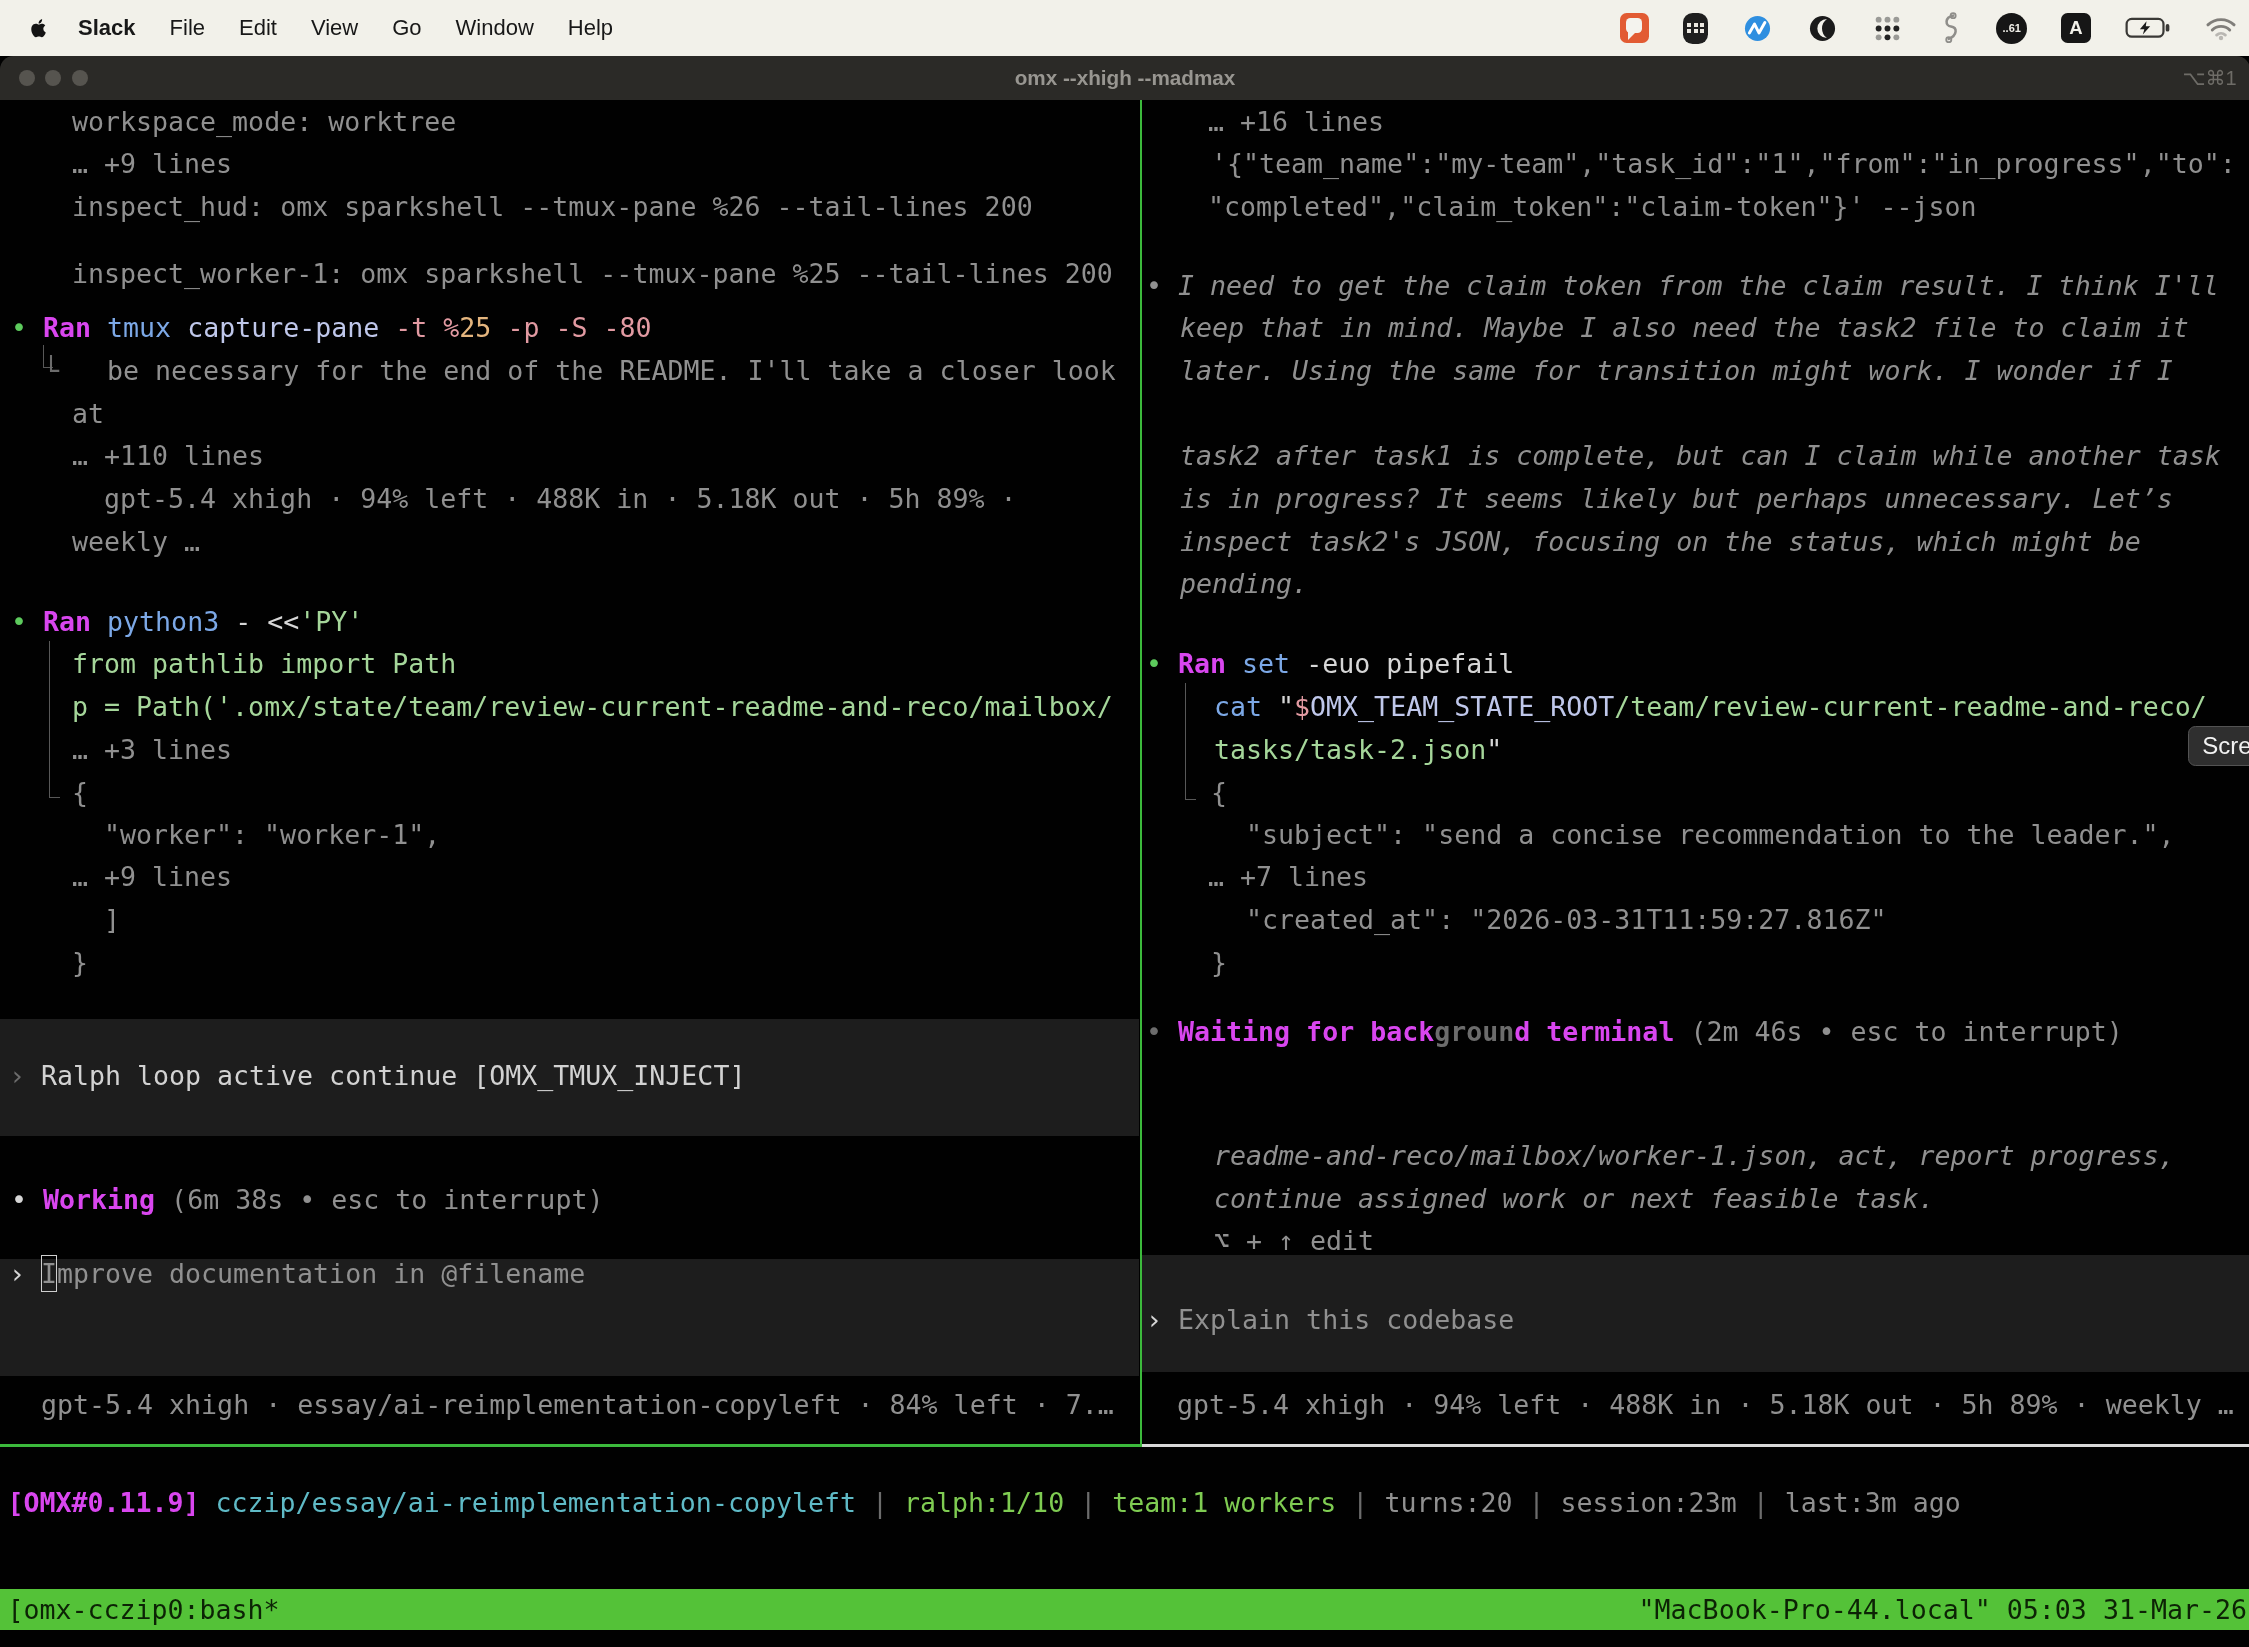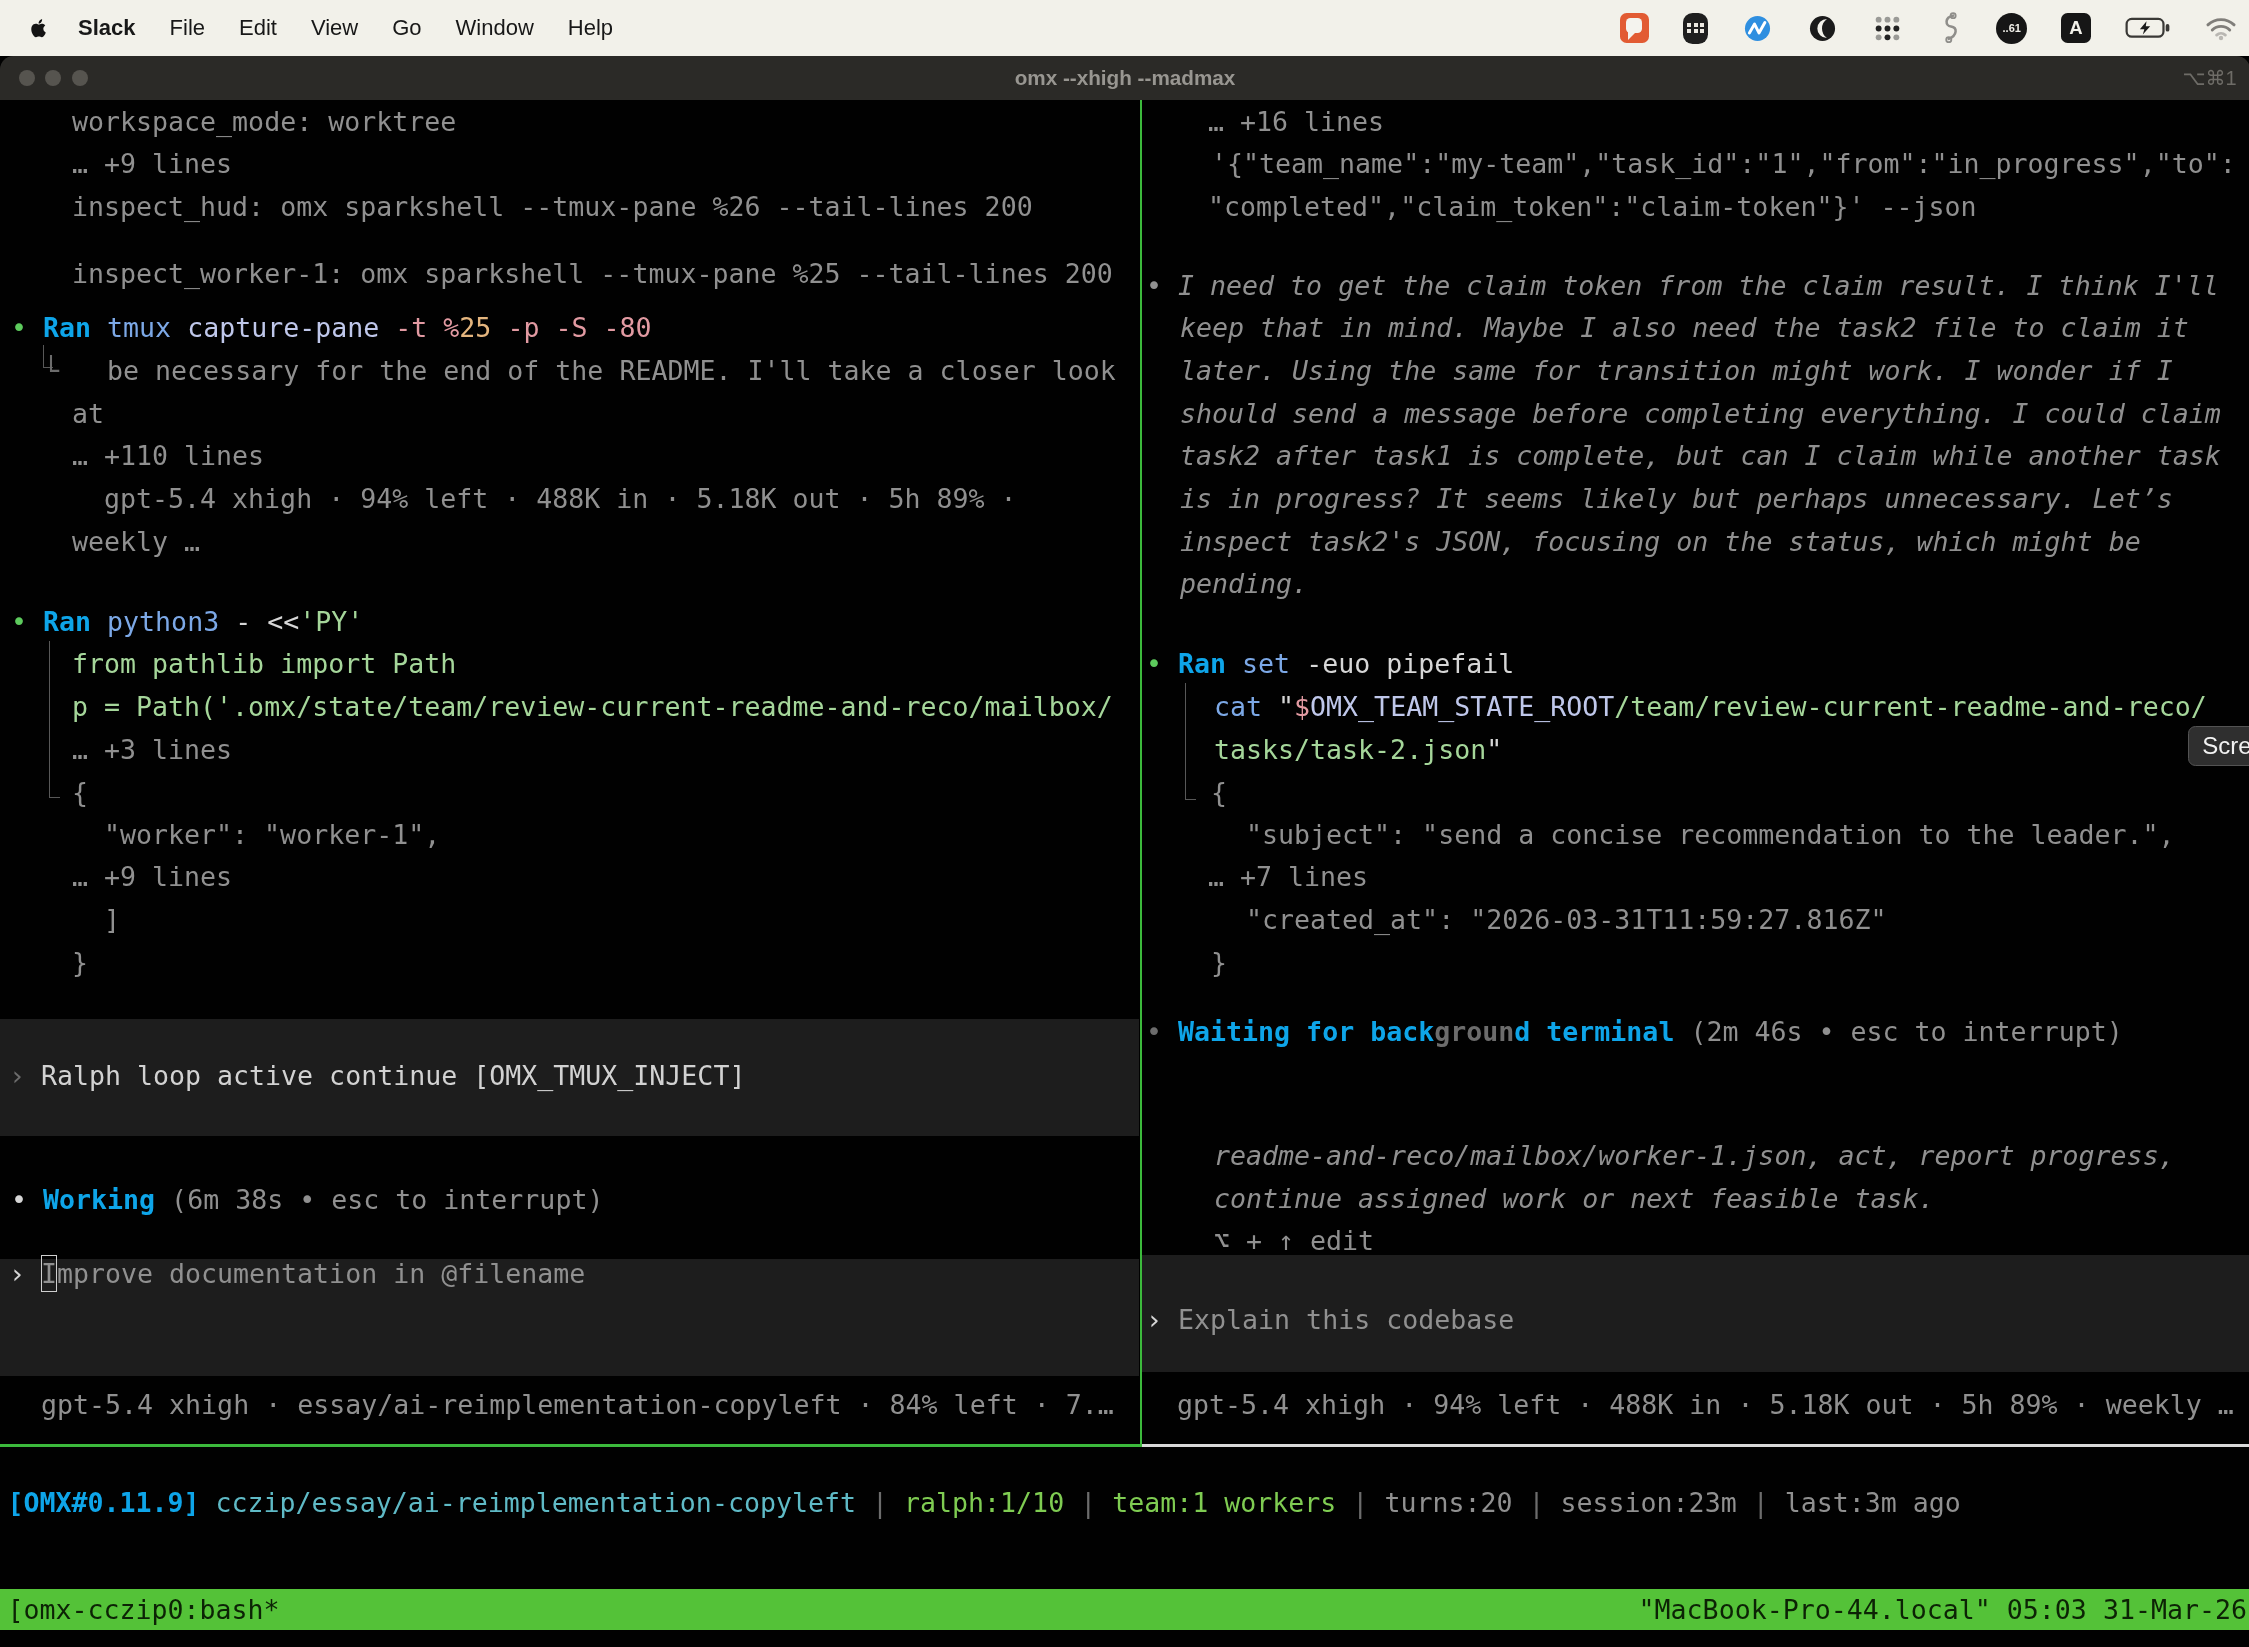--- a/index.html
+++ b/index.html
@@ -24,21 +24,21 @@
           font-family:"Liberation Sans",sans-serif;font-size:20.7px;font-weight:600;}
   .wshortcut{position:absolute;right:13.3px;color:#6e6c67;font-family:"Liberation Sans",sans-serif;
              font-size:20px;}
   
   #term{position:absolute;left:0;top:0;width:100%;height:100%;z-index:5;}
   .band{position:absolute;background:#1d1d1d;}
   .bracket{position:absolute;border-left:1.5px solid #585858;border-bottom:1.5px solid #585858;}
   .hardline{position:absolute;}
   .tline{position:absolute;white-space:pre;font:26.6px/37px "DejaVu Sans Mono",monospace;color:#909090;}
   .c-gray{color:#909090}.c-dim{color:#6c6c6c}
-  .c-white{color:#0ea5e9;font-weight:bold}
+  .c-white{color:#d946ef;font-weight:bold}
   .c-lwhite{color:#d6d6d6}
   .c-band{color:#d2d2d2}
   .c-blue{color:#7ca8e6}.c-lav{color:#bfc7ea}.c-rose{color:#e29aa2}.c-orange{color:#e4b57e}
   .c-green{color:#a5d69a}.c-bgreen{color:#5dcb5d}.c-cyan{color:#5fbac6}.c-sgreen{color:#7fcc52}
   .i{font-style:italic}.b{font-weight:bold}
   .cursor{display:inline-block;outline:1.5px solid #cfcfcf;outline-offset:-1.5px;}
   
   #statusline{position:absolute;left:7.4px;top:1484px;white-space:pre;
               font:26.6px/37px "DejaVu Sans Mono",monospace;z-index:6;}
   .tmuxbar{position:absolute;left:0;top:1589px;width:100%;height:41px;background:#54c238;
@@ -188,21 +188,20 @@
       <div class="tline" style="left: 8.9px; top: 1255px;"><span class="c-lwhite">› </span><span class="c-gray cursor">I</span><span>mprove documentation in @filename</span></div>
       <div class="tline" style="left: 41px; top: 1386px;"><span>gpt-5.4 xhigh · essay/ai-reimplementation-copyleft · 84% left · 7.…</span></div>
       <div class="band" style="left: 1142px; top: 1255px; width: 1108px; height: 117px;"></div>
       <div class="bracket" style="left: 1185px; top: 683px; width: 10.3px; height: 116px;"></div>
       <div class="tline" style="left: 1208px; top: 103px;"><span>… +16 lines</span></div>
       <div class="tline" style="left: 1211px; top: 145px;"><span>'{"team_name":"my-team","task_id":"1","from":"in_progress","to":</span></div>
       <div class="tline" style="left: 1208px; top: 188px;"><span>"completed","claim_token":"claim-token"}' --json</span></div>
       <div class="tline" style="left: 1146px; top: 267px;"><span class="c-gray i">• </span><span class="c-gray i">I need to get the claim token from the claim result. I think I'll</span></div>
       <div class="tline" style="left: 1180px; top: 309px;"><span class="c-gray i">keep that in mind. Maybe I also need the task2 file to claim it</span></div>
       <div class="tline" style="left: 1180px; top: 352px;"><span class="c-gray i">later. Using the same for transition might work. I wonder if I</span></div>
-      <div class="tline" style="left: 1180px; top: 395px;"><span class="c-gray i">should send a message before completing everything. I could claim</span></div>
       <div class="tline" style="left: 1180px; top: 437px;"><span class="c-gray i">task2 after task1 is complete, but can I claim while another task</span></div>
       <div class="tline" style="left: 1180px; top: 480px;"><span class="c-gray i">is in progress? It seems likely but perhaps unnecessary. Let’s</span></div>
       <div class="tline" style="left: 1180px; top: 523px;"><span class="c-gray i">inspect task2's JSON, focusing on the status, which might be</span></div>
       <div class="tline" style="left: 1180px; top: 565px;"><span class="c-gray i">pending.</span></div>
       <div class="tline" style="left: 1146px; top: 645px;"><span class="c-bgreen">• </span><span class="c-white">Ran </span><span class="c-blue">set </span><span class="c-lwhite">-euo pipefail</span></div>
       <div class="tline" style="left: 1214px; top: 688px;"><span class="c-blue">cat </span><span class="c-lwhite">"</span><span class="c-rose">$</span><span class="c-lav">OMX_TEAM_STATE_ROOT</span><span class="c-green">/team/review-current-readme-and-reco/</span></div>
       <div class="tline" style="left: 1214px; top: 731px;"><span class="c-green">tasks/task-2.json</span><span class="c-lwhite">"</span></div>
       <div class="tline" style="left: 1211px; top: 774px;"><span>{</span></div>
       <div class="tline" style="left: 1246px; top: 816px;"><span>"subject": "send a concise recommendation to the leader.",</span></div>
       <div class="tline" style="left: 1208px; top: 858px;"><span>… +7 lines</span></div>

